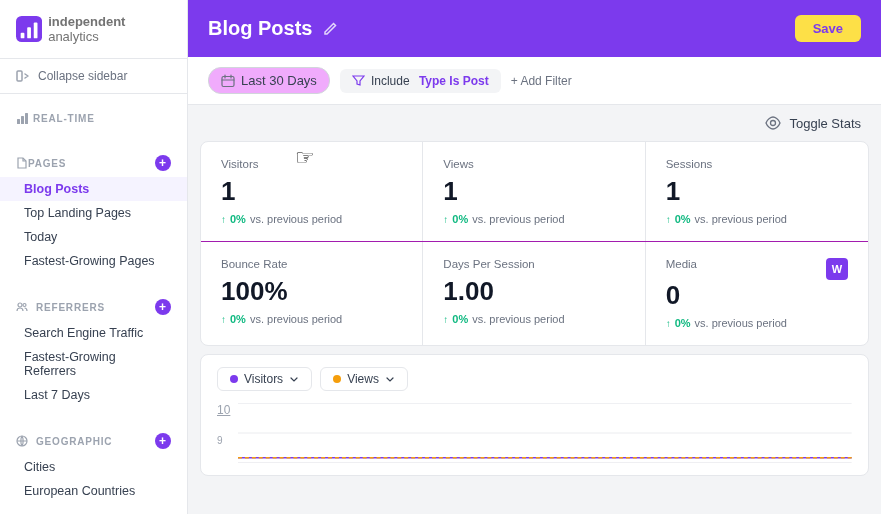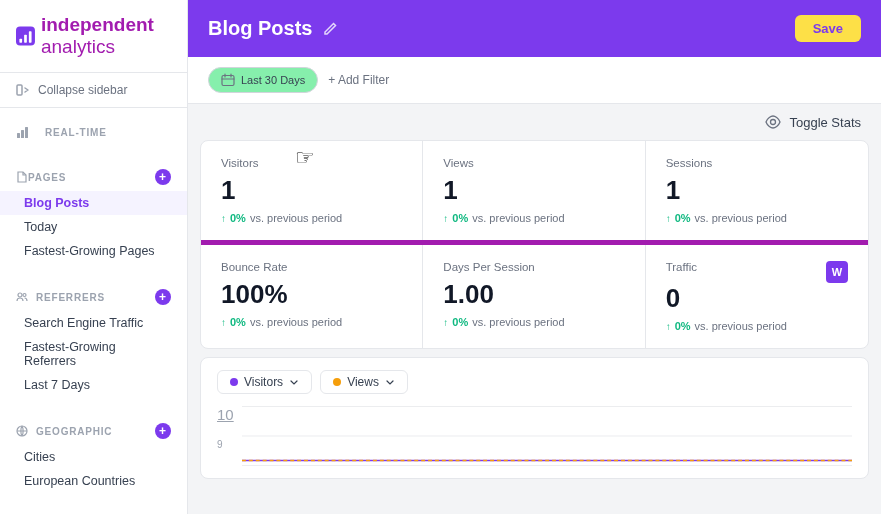--- a/index.html
+++ b/index.html
@@ -80,21 +80,21 @@
     }
     .nav-item.active {
       color: #7c3aed;
       font-weight: 600;
       background: #f5f3ff;
     }
 
     .nav-section-header-row {
       display: flex;
       align-items: center;
-      gap: 16px;
+      gap: 4px;
       padding: 8px 16px 4px;
       font-size: 10px;
       font-weight: 700;
       color: #9ca3af;
       letter-spacing: 0.08em;
       text-transform: uppercase;
     }
     .nav-section-header-row svg { color: #9ca3af; }
 
     
@@ -145,23 +145,23 @@
       border-bottom: 1px solid #e5e7eb;
       flex-shrink: 0;
     }
     .date-picker-btn {
       display: flex;
       align-items: center;
       gap: 6px;
       border: 1px solid #d1d5db;
       border-radius: 13px;
       padding: 5px 12px;
-      font-size: 11px;
+      font-size: 13px;
       color: #374151;
-      background: #86efac;
+      background: #f0abfc;
       cursor: pointer;
     }
     .filter-pill {
       display: flex;
       align-items: center;
       gap: 6px;
       background: #f3f4f6;
       border-radius: 6px;
       padding: 5px 12px;
       font-size: 12px;
@@ -270,21 +270,21 @@
       background: #fff;
       margin-bottom: 8px;
     }
     .stats-top-row {
       display: grid;
       grid-template-columns: repeat(3, 1fr);
     }
     .stats-bottom-row {
       display: grid;
       grid-template-columns: repeat(3, 1fr);
-      border-top: 5px solid #a21caf;
+      border-top: 1px solid #a21caf;
     }
     .stat-card-inner {
       padding: 16px 20px;
       position: relative;
     }
     .stat-card-inner:not(:last-child) {
       border-right: 1px solid #e5e7eb;
     }
 
     
@@ -302,21 +302,21 @@
 
 <div id="sidebar">
   <div class="sidebar-logo">
 
     <svg class="logo-icon" viewBox="0 0 28 28" fill="none" xmlns="http://www.w3.org/2000/svg">
       <rect width="28" height="28" rx="6" fill="#7c3aed"></rect>
       <rect x="5" y="18" width="4" height="6" rx="1" fill="white"></rect>
       <rect x="12" y="12" width="4" height="12" rx="1" fill="white"></rect>
       <rect x="19" y="7" width="4" height="17" rx="1" fill="white"></rect>
     </svg>
-    <span style="font-size:19px; color:#a21caf;">
+    <span style="font-size:13px; color:#737373;">
       <strong>independent</strong><span> analytics</span>
     </span>
   </div>
 
   <div class="collapse-sidebar">
     <svg width="14" height="14" viewBox="0 0 14 14" fill="none">
       <rect x="1" y="2" width="5" height="10" rx="1" stroke="#9ca3af" stroke-width="1.5"></rect>
       <path d="M9 5l3 2-3 2" stroke="#9ca3af" stroke-width="1.5" stroke-linecap="round" stroke-linejoin="round"></path>
     </svg>
     <span>Collapse sidebar</span>
@@ -339,20 +339,23 @@
         <svg width="12" height="12" viewBox="0 0 12 12" fill="none">
           <path d="M2 1h5l3 3v7H2V1z" stroke="#9ca3af" stroke-width="1.2" fill="none"></path>
           <path d="M7 1v3h3" stroke="#9ca3af" stroke-width="1.2" fill="none"></path>
         </svg>
         <span>PAGES</span>
       </div>
       <div class="nav-add-btn">+</div>
     </div>
     <div class="nav-item active">
       <span>Blog Posts</span>
+    </div>
+    <div class="nav-item">
+      <span>Top Landing Pages</span>
     </div>
     <div class="nav-item">
       <span>Today</span>
     </div>
     <div class="nav-item">
       <span>Fastest-Growing Pages</span>
     </div>
   </div>
 
   <div class="nav-section">
@@ -412,20 +415,29 @@
   </div>
 
   <div class="filter-bar">
     <button class="date-picker-btn">
       <svg width="14" height="14" viewBox="0 0 14 14" fill="none">
         <rect x="1" y="2.5" width="12" height="10" rx="1.5" stroke="#6b7280" stroke-width="1.2"></rect>
         <path d="M4 1v3M10 1v3M1 6h12" stroke="#6b7280" stroke-width="1.2" stroke-linecap="round"></path>
       </svg>
       <span>Last 30 Days</span>
     </button>
+    <div class="filter-pill">
+      <svg width="13" height="13" viewBox="0 0 13 13" fill="none">
+        <path d="M1 2h11l-4 5v4l-3-1V7L1 2z" stroke="#7c3aed" stroke-width="1.2" fill="none"></path>
+      </svg>
+      <span style="color:#374151;">Include</span>
+      <span style="color:#7c3aed;font-weight:600;">
+        &nbsp;Type Is Post
+      </span>
+    </div>
     <button class="add-filter-btn">+ Add Filter</button>
   </div>
 
   <div class="stats-container">
 
     <div class="toggle-stats-bar">
       <svg width="16" height="16" viewBox="0 0 16 16" fill="none">
         <path d="M1 8C2.5 4 6 2 8 2s5.5 2 7 6c-1.5 4-5 6-7 6S2.5 12 1 8z" stroke="#6b7280" stroke-width="1.3" fill="none"></path>
         <circle cx="8" cy="8" r="2.5" stroke="#6b7280" stroke-width="1.3"></circle>
       </svg>
@@ -484,21 +496,21 @@
           <div class="stat-value">1.00</div>
           <div class="stat-compare">
             <span class="arrow-up">↑</span>
             <span class="stat-pct">0%</span>
             <span>vs. previous period</span>
           </div>
         </div>
 
         <div class="stat-card-inner">
           <div style="display:flex; justify-content:space-between; align-items:flex-start;">
-            <div class="stat-label">Traffic</div>
+            <div class="stat-label">Media</div>
             <span class="woo-badge">W</span>
           </div>
           <div class="stat-value">0</div>
           <div class="stat-compare">
             <span class="arrow-up">↑</span>
             <span class="stat-pct">0%</span>
             <span>vs. previous period</span>
           </div>
         </div>
       </div>
@@ -517,21 +529,21 @@
           <span class="dot-views"></span>
           <span>Views</span>
           <svg width="10" height="10" viewBox="0 0 10 10" fill="none">
             <path d="M2 4l3 3 3-3" stroke="#374151" stroke-width="1.2" stroke-linecap="round"></path>
           </svg>
         </button>
       </div>
 
       <div style="display:flex; align-items:flex-end; gap:4px;">
         <div style="display:flex; flex-direction:column; justify-content:space-between; height:60px; margin-right:4px;">
-          <span style="font-size:15px; color:#9ca3af;text-decoration:underline;">10</span>
+          <span style="font-size:12px; color:#9ca3af;text-decoration:underline;">10</span>
           <span style="font-size:10px; color:#9ca3af;">9</span>
           <span style="font-size:10px; color:#9ca3af;"></span>
         </div>
         <svg width="620" height="60" viewBox="0 0 620 60">
 
           <line x1="0" y1="0" x2="620" y2="0" stroke="#e5e7eb" stroke-width="0.8"></line>
           <line x1="0" y1="30" x2="620" y2="30" stroke="#e5e7eb" stroke-width="0.8"></line>
           <line x1="0" y1="60" x2="620" y2="60" stroke="#e5e7eb" stroke-width="0.8"></line>
 
           <polyline points="0,55 620,55" stroke="#7c3aed" stroke-width="1.5" fill="none"></polyline>

